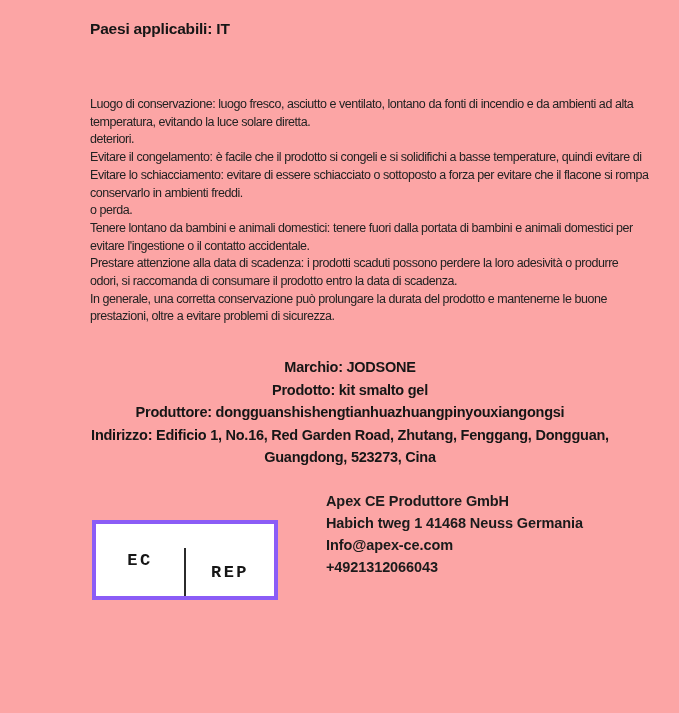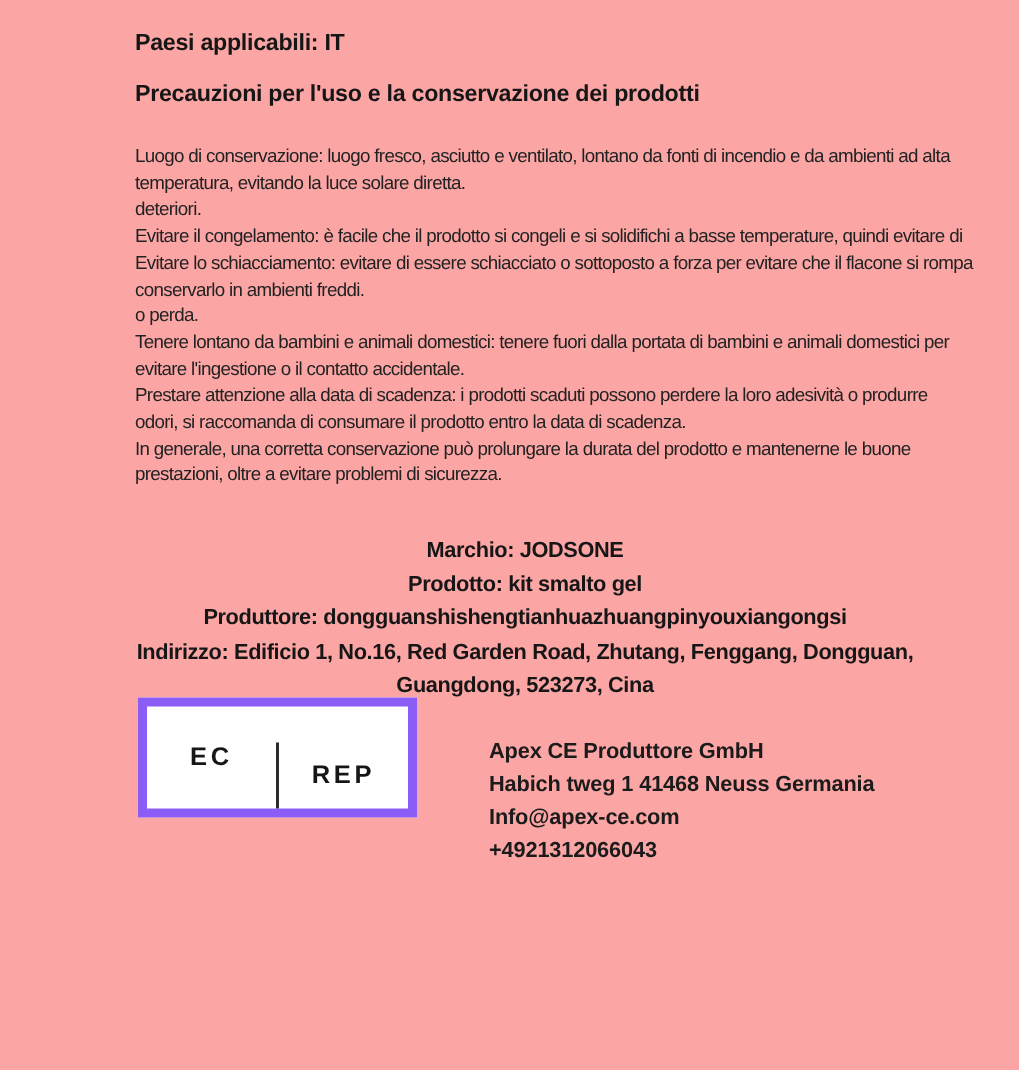--- a/index.html
+++ b/index.html
@@ -19,43 +19,42 @@
     position:absolute;left:90px;top:96px;
     font-size:12.5px;line-height:17.7px;letter-spacing:-0.45px;color:#222;
   }
   .body-lines div{white-space:nowrap;}
   .product{
     position:absolute;left:90px;top:356px;width:520px;
     font-size:14.5px;font-weight:bold;line-height:22.5px;letter-spacing:-0.25px;color:#161616;
   }
   .product p{margin:0;text-align:center;}
   .ecrep{
-    position:absolute;left:92px;top:465px;width:186px;height:80px;
-    border:6px solid #8b5cf6;display:flex;box-sizing:border-box;background:#fff;
+    position:absolute;left:92px;top:520px;width:186px;height:80px;
+    border:4px solid #8b5cf6;display:flex;box-sizing:border-box;background:#fff;font-family:Liberation Mono, monospace;
   }
   .ecrep .cell{
     flex:1;display:flex;align-items:center;justify-content:center;
     font-weight:bold;font-size:17px;letter-spacing:2.5px;color:#161616;
   }
   .ecrep .cell + .cell{border-left:2px solid #2b2b2b;margin-top:24px;}
   .contact{
     position:absolute;left:326px;top:490px;
     font-size:14.5px;font-weight:bold;line-height:22px;letter-spacing:-0.1px;color:#1b1b1b;
   }
   .contact div{white-space:nowrap;}
   .icons-row{position:absolute;left:0;top:620px;width:679px;height:93px;}
 </style>
 </head>
 <body>
 
 <div class="doc">
 
   <div class="h-countries">Paesi applicabili: IT</div>
 
-  <div class="h-title">Precauzioni per l'uso e la conservazione dei prodotti</div>
 
   <div class="body-lines">
     <div>Luogo di conservazione: luogo fresco, asciutto e ventilato, lontano da fonti di incendio e da ambienti ad alta</div>
     <div>temperatura, evitando la luce solare diretta.</div>
     <div>deteriori.</div>
     <div>Evitare il congelamento: è facile che il prodotto si congeli e si solidifichi a basse temperature, quindi evitare di</div>
     <div>Evitare lo schiacciamento: evitare di essere schiacciato o sottoposto a forza per evitare che il flacone si rompa</div>
     <div>conservarlo in ambienti freddi.</div>
     <div>o perda.</div>
     <div>Tenere lontano da bambini e animali domestici: tenere fuori dalla portata di bambini e animali domestici per</div>

